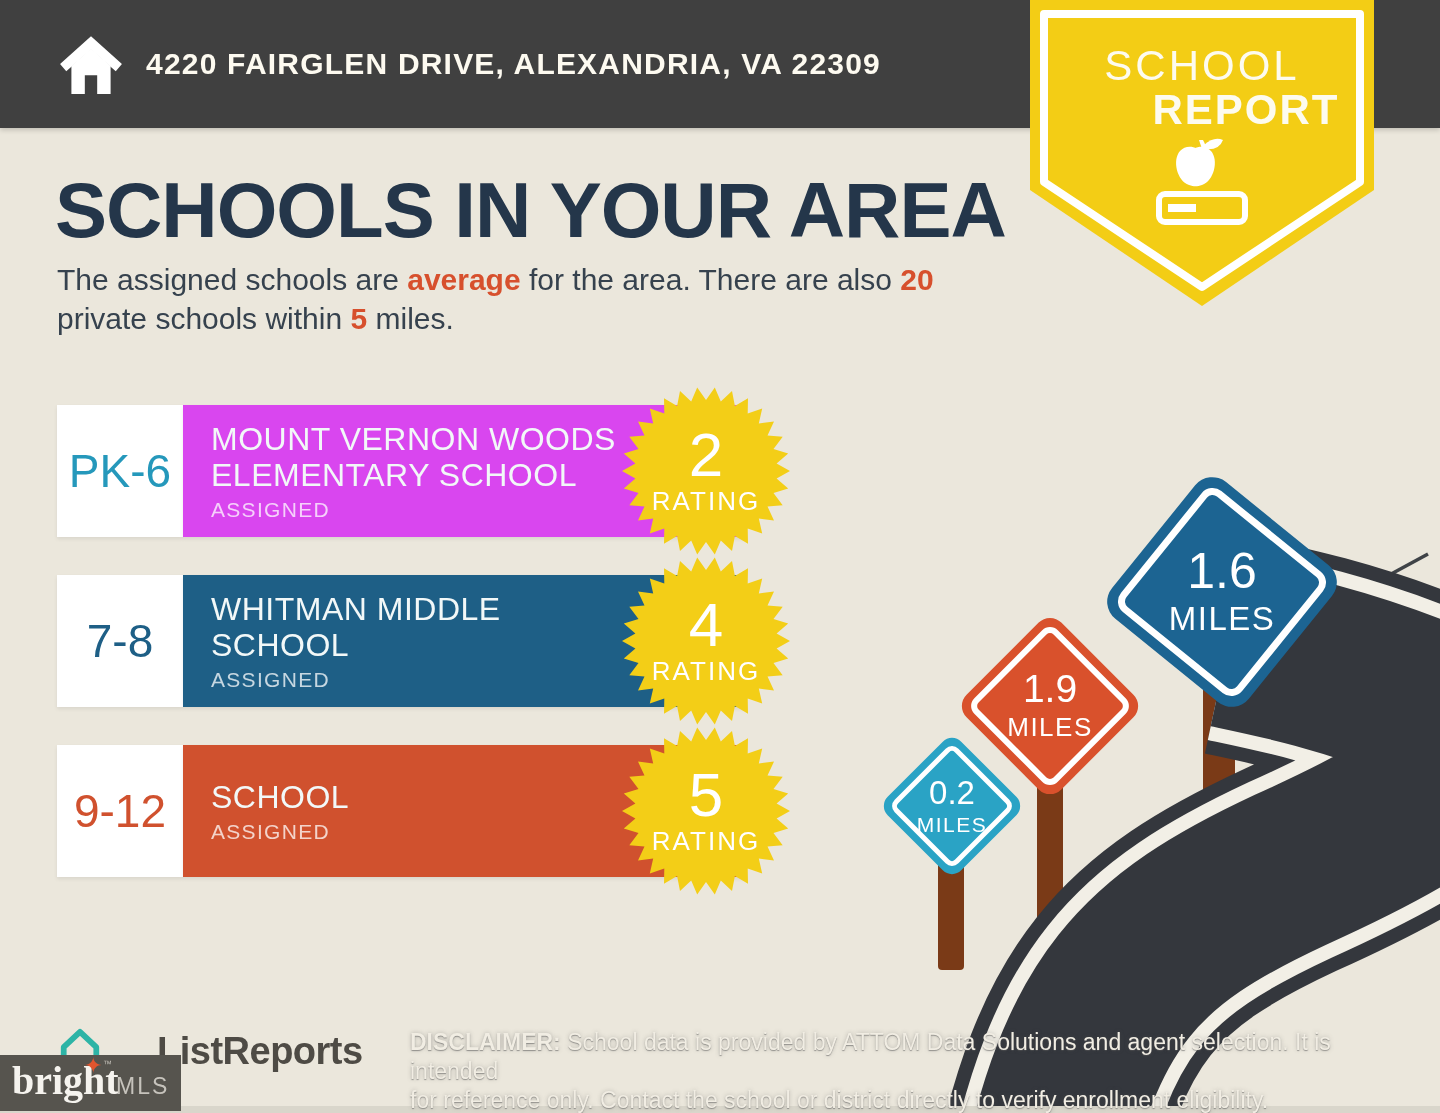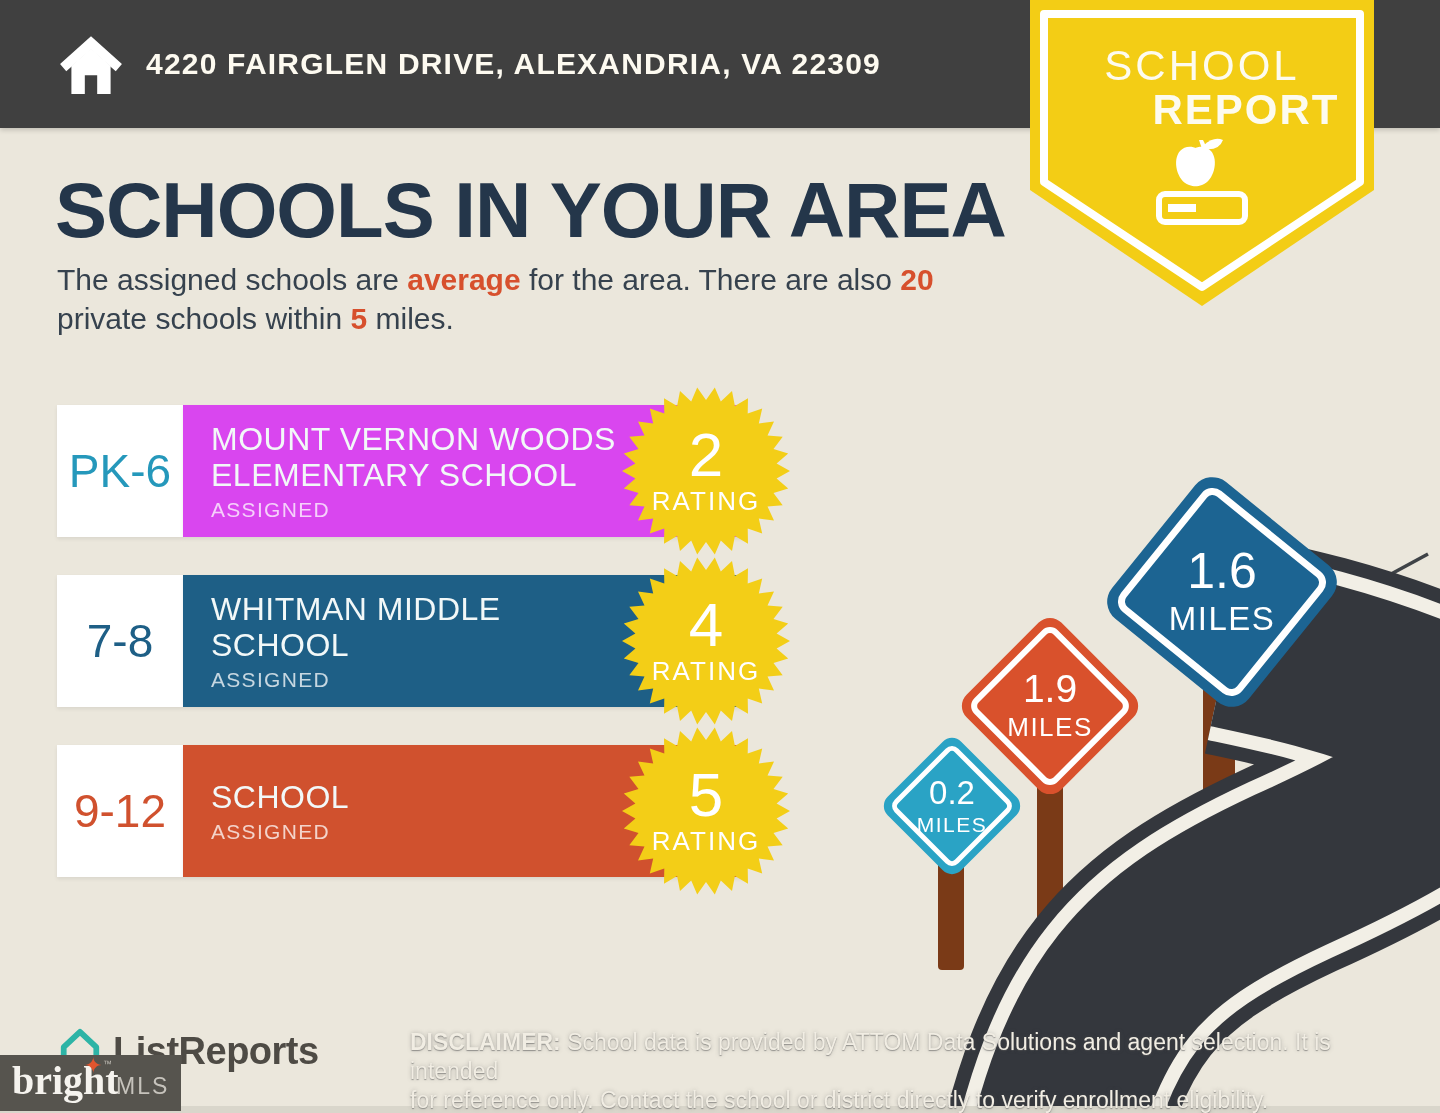--- a/index.html
+++ b/index.html
@@ -70,21 +70,21 @@
   .sign-3 .inner{inset:10px;border-width:7px;border-radius:14px;}
   .sign-3 .dist{font-size:50px;}  .sign-3 .unit{font-size:33px;}
 
   
   .disclaimer{position:absolute;left:410px;top:1028px;width:960px;font-size:23px;
               line-height:29px;color:#F1EDE3;z-index:5;
               text-shadow:0 1px 1px rgba(90,90,90,.55),0 0 4px rgba(90,90,90,.35);}
   .disclaimer b{font-weight:700;}
   .listreports{position:absolute;left:57px;top:1022px;height:58px;display:flex;align-items:center;z-index:4;}
   .lr-house{width:46px;height:54px;margin-right:10px;}
-  .lr-text{font-size:38px;font-weight:700;letter-spacing:-0.5px;color:#4E4B45;}
+  .lr-text{font-size:38px;font-weight:700;letter-spacing:-0.5px;color:#4E4B45;margin-left:44px;}
   .bright-box{position:absolute;left:0;top:1055px;width:181px;height:56px;background:#56544E;z-index:6;}
   .bright-word{position:absolute;left:12px;top:2px;font-family:"Liberation Serif",serif;
                font-weight:700;font-size:40px;color:#F5F3EE;}
   .bright-star{position:absolute;left:84px;top:-2px;font-size:22px;color:#E2552E;}
   .bright-tm{position:absolute;left:103px;top:4px;font-size:9px;color:#BFBCB5;}
   .bright-mls{position:absolute;left:116px;top:18px;font-size:23px;letter-spacing:2px;color:#C6C3BC;}
   .bottom-strip{position:absolute;left:0;top:1106px;width:1440px;height:7px;background:#D9D6CB;z-index:3;}
 </style>
 </head>
 <body>

